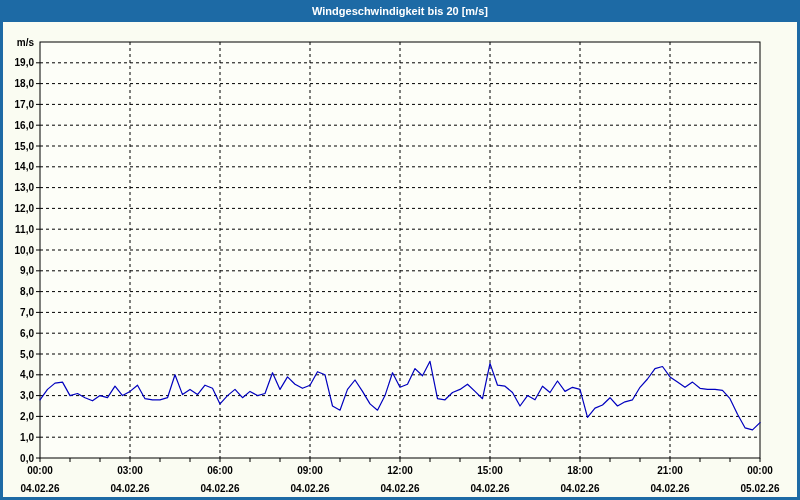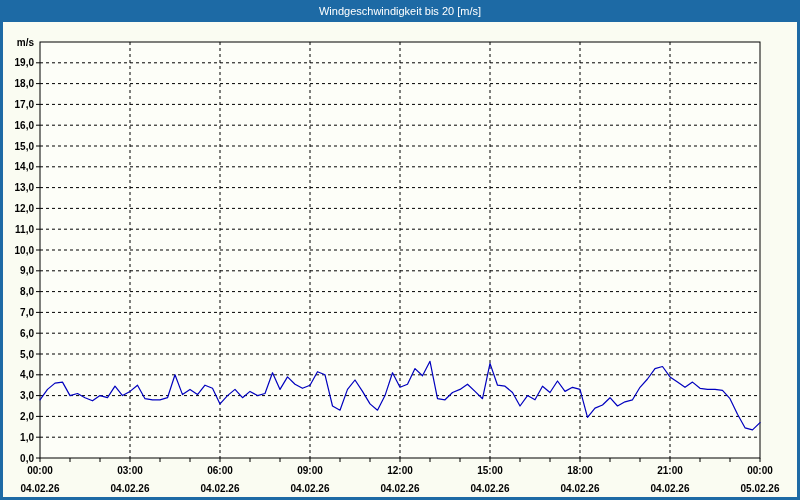--- a/index.html
+++ b/index.html
@@ -9,21 +9,21 @@
     background:#1d6aa5;
     font-family:"Liberation Sans",sans-serif;
     position:relative;
     overflow:hidden;
   }
   .titlebar{
     height:22px;
     background:#1d6aa5;
     color:#ffffff;
     font-size:11px;
-    font-weight:normal;
+    font-weight:bold;
     text-align:center;
     line-height:22px;
     user-select:none;
   }
   .chart-area{
     position:absolute;
     left:3px;top:22px;
     width:794px;height:475px;
     background:#fafcf2;
   }

